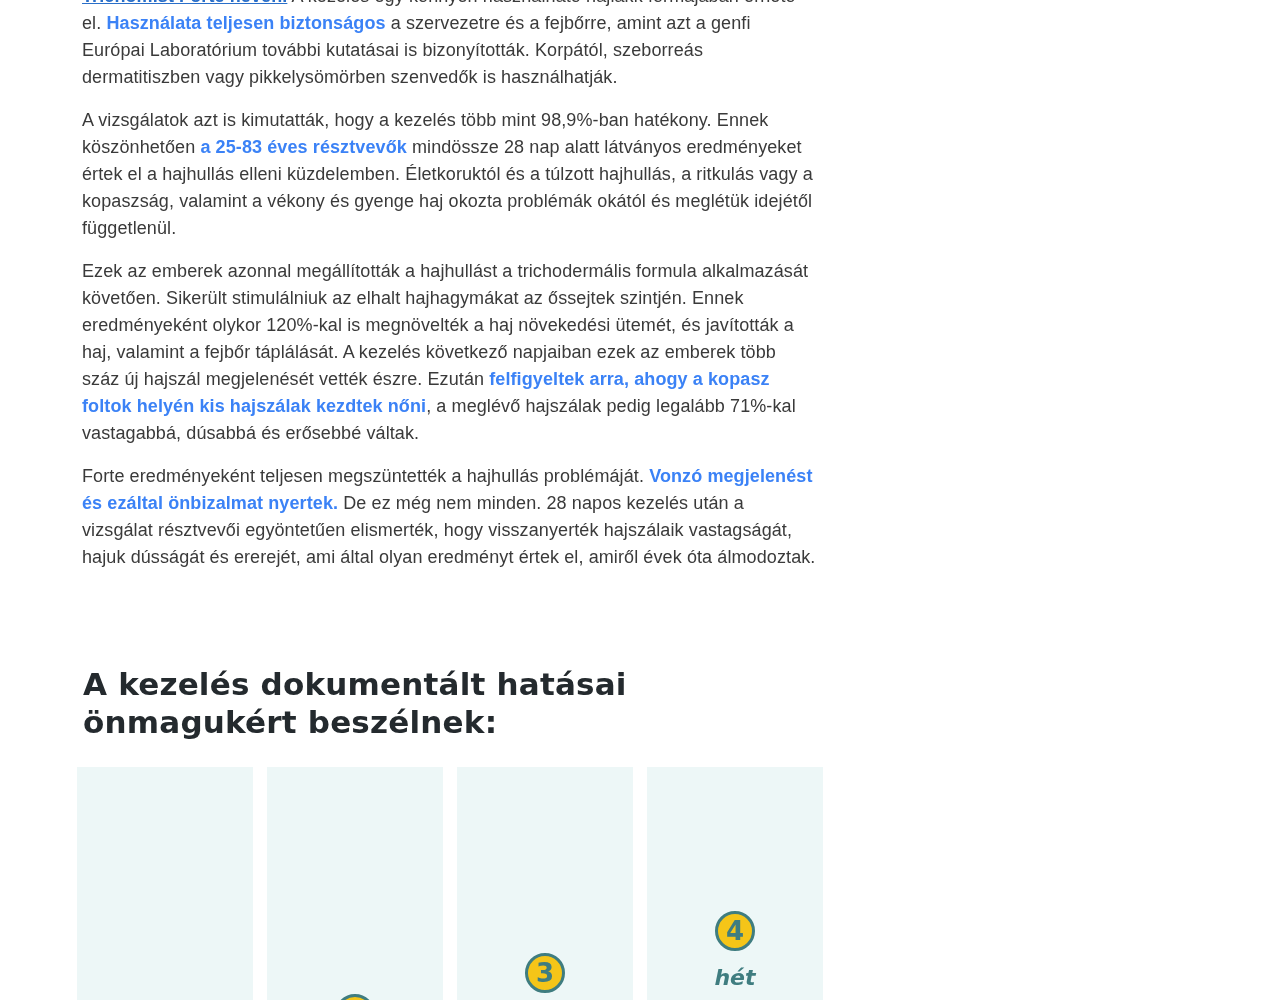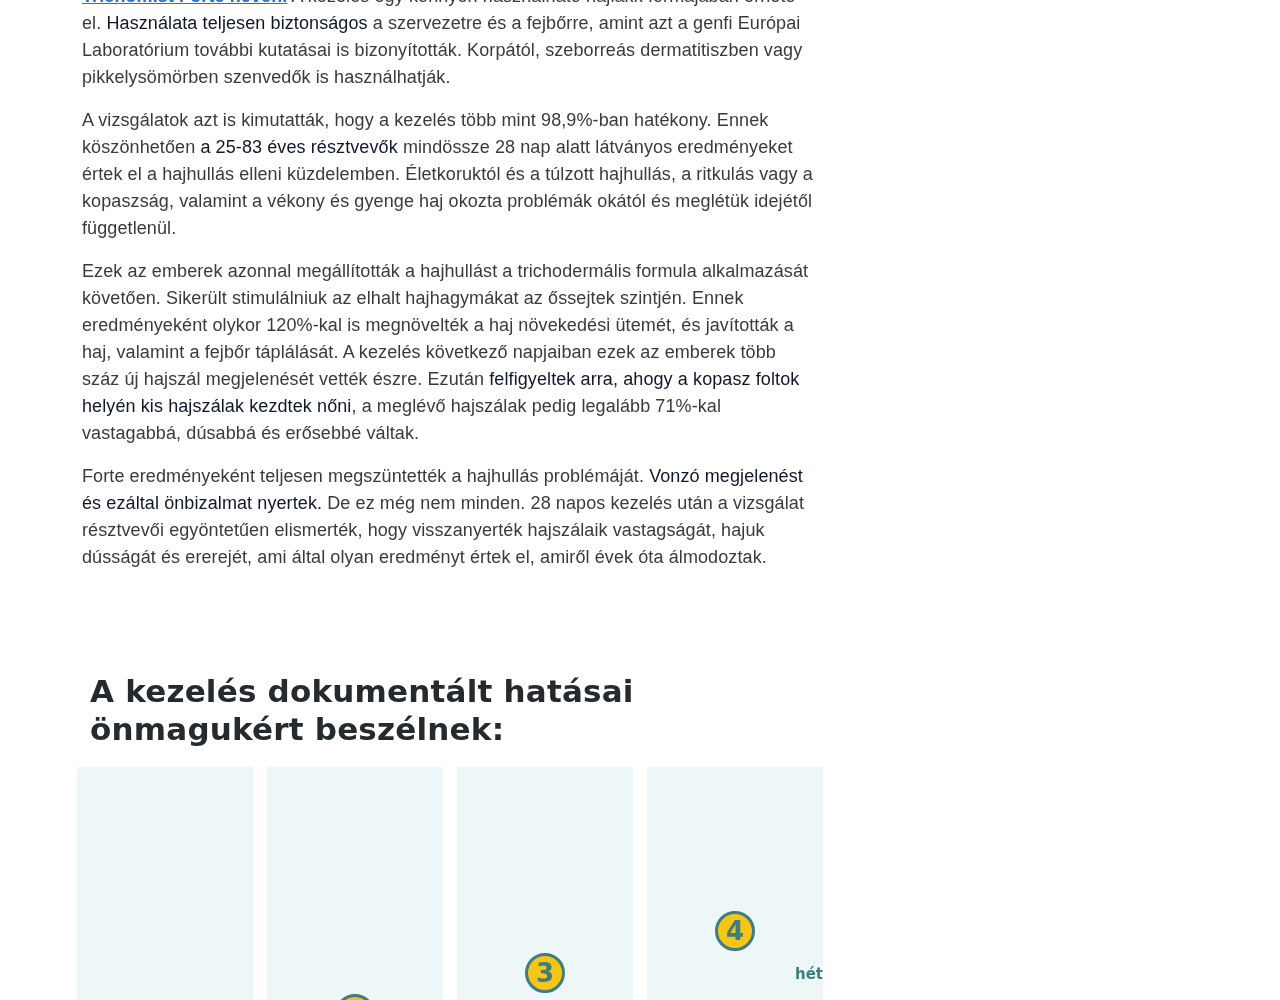--- a/index.html
+++ b/index.html
@@ -1,25 +1,25 @@
 <!DOCTYPE html>
 <html><head>
 <meta charset="utf-8">
 <style>
   html, body { margin:0; padding:0; background:#ffffff; }
   body { width:1280px; height:1000px; overflow:hidden; position:relative; font-family:"Liberation Sans", "DejaVu Sans", sans-serif; }
   .article { position:absolute; left:82px; top:-17px; width:735px; color:#3a3a3a; font-size:18px; line-height:27px; letter-spacing:0.1px; }
   .article p { margin:0 0 16px 0; }
-  .article b { font-weight:normal; color:#0f172a; }
+  .article b { font-weight:bold; color:#3b82f6; }
   .article a { color:#2a6fc9; font-weight:bold; text-decoration:underline; }
-  h2.section-title { position:absolute; left:82px; top:664px; width:620px; margin:8px; font-family:"DejaVu Sans", sans-serif; font-weight:bold; font-size:31px; line-height:38px; color:#242a2e; letter-spacing:0.2px; }
+  h2.section-title { position:absolute; left:82px; top:664px; width:620px; margin:1px; font-family:"DejaVu Sans", sans-serif; font-weight:bold; font-size:31px; line-height:38px; color:#242a2e; letter-spacing:0.2px; }
   .weeks { position:absolute; left:77px; top:767px; width:746px; height:260px; display:flex; gap:14px; }
   .week-col { flex:1; background:#edf7f7; position:relative; }
   .week-badge { position:absolute; left:50%; transform:translateX(-50%); width:40px; height:40px; border-radius:50%; background:#f5c518; border:3px solid #3f7d80; box-sizing:border-box; display:flex; align-items:center; justify-content:center; font-family:"DejaVu Sans", sans-serif; font-weight:bold; font-size:26px; color:#3f7d80; }
-  .week-label { position:absolute; left:0; right:0; text-align:right; font-family:"DejaVu Sans", sans-serif; font-weight:bold; font-size:15px; color:#3f7d80; }
+  .week-label { position:absolute; left:0; right:0; text-align:center; font-family:"DejaVu Sans", sans-serif; font-weight:bold; font-size:22px; color:#3f7d80;font-style:italic; }
 </style>
 </head>
 <body>
 
 <div class="article">
   <p><a href="#">Trichomist Forte néven.</a><span> A kezelés egy könnyen használható hajlakk formájában érhető el. </span><b>Használata teljesen biztonságos</b><span> a szervezetre és a fejbőrre, amint azt a genfi Európai Laboratórium további kutatásai is bizonyították. Korpától, szeborreás dermatitiszben vagy pikkelysömörben szenvedők is használhatják.</span></p>
   <p><span>A vizsgálatok azt is kimutatták, hogy a kezelés több mint 98,9%-ban hatékony. Ennek köszönhetően </span><b>a 25-83 éves résztvevők</b><span> mindössze 28 nap alatt látványos eredményeket értek el a hajhullás elleni küzdelemben. Életkoruktól és a túlzott hajhullás, a ritkulás vagy a kopaszság, valamint a vékony és gyenge haj okozta problémák okától és meglétük idejétől függetlenül.</span></p>
   <p><span>Ezek az emberek azonnal megállították a hajhullást a trichodermális formula alkalmazását követően. Sikerült stimulálniuk az elhalt hajhagymákat az őssejtek szintjén. Ennek eredményeként olykor 120%-kal is megnövelték a haj növekedési ütemét, és javították a haj, valamint a fejbőr táplálását. A kezelés következő napjaiban ezek az emberek több száz új hajszál megjelenését vették észre. Ezután </span><b>felfigyeltek arra, ahogy a kopasz foltok helyén kis hajszálak kezdtek nőni</b><span>, a meglévő hajszálak pedig legalább 71%-kal vastagabbá, dúsabbá és erősebbé váltak.</span></p>
   <p><span>Forte eredményeként teljesen megszüntették a hajhullás problémáját. </span><b>Vonzó megjelenést és ezáltal önbizalmat nyertek.</b><span> De ez még nem minden. 28 napos kezelés után a vizsgálat résztvevői egyöntetűen elismerték, hogy visszanyerték hajszálaik vastagságát, hajuk dússágát és ererejét, ami által olyan eredményt értek el, amiről évek óta álmodoztak.</span></p>
 </div>

